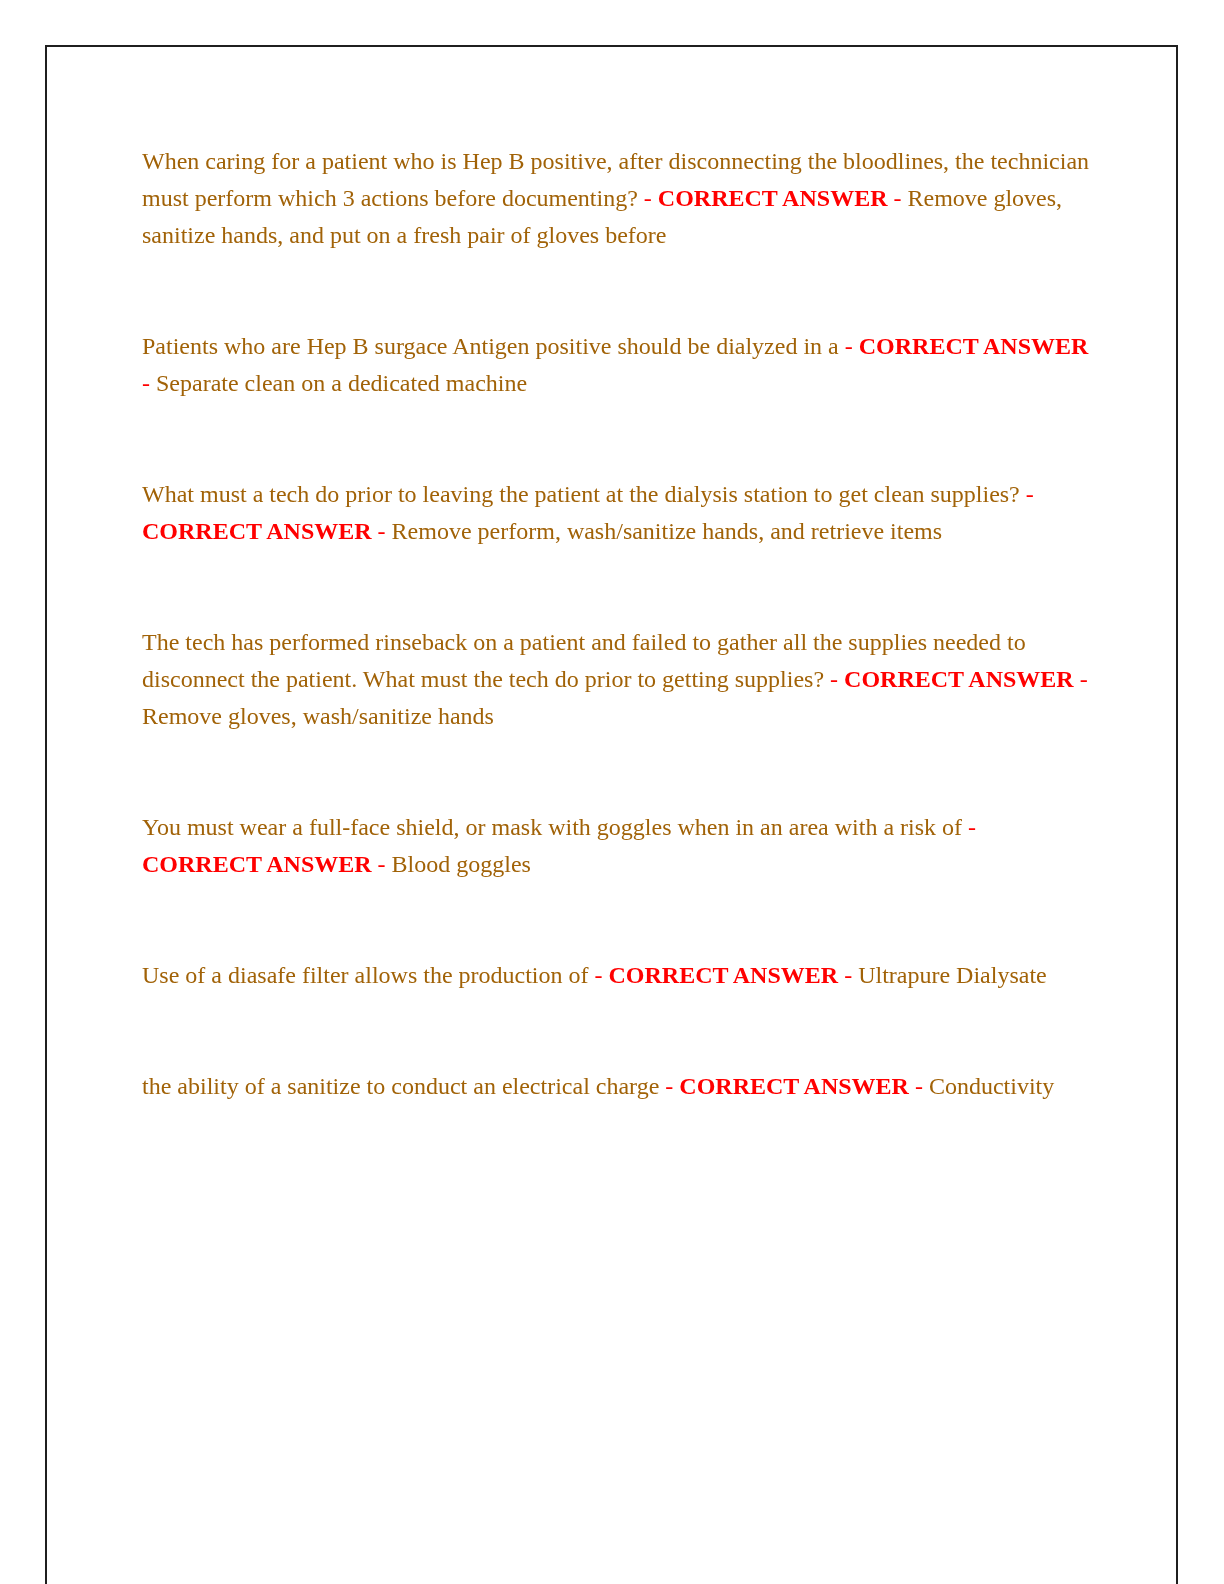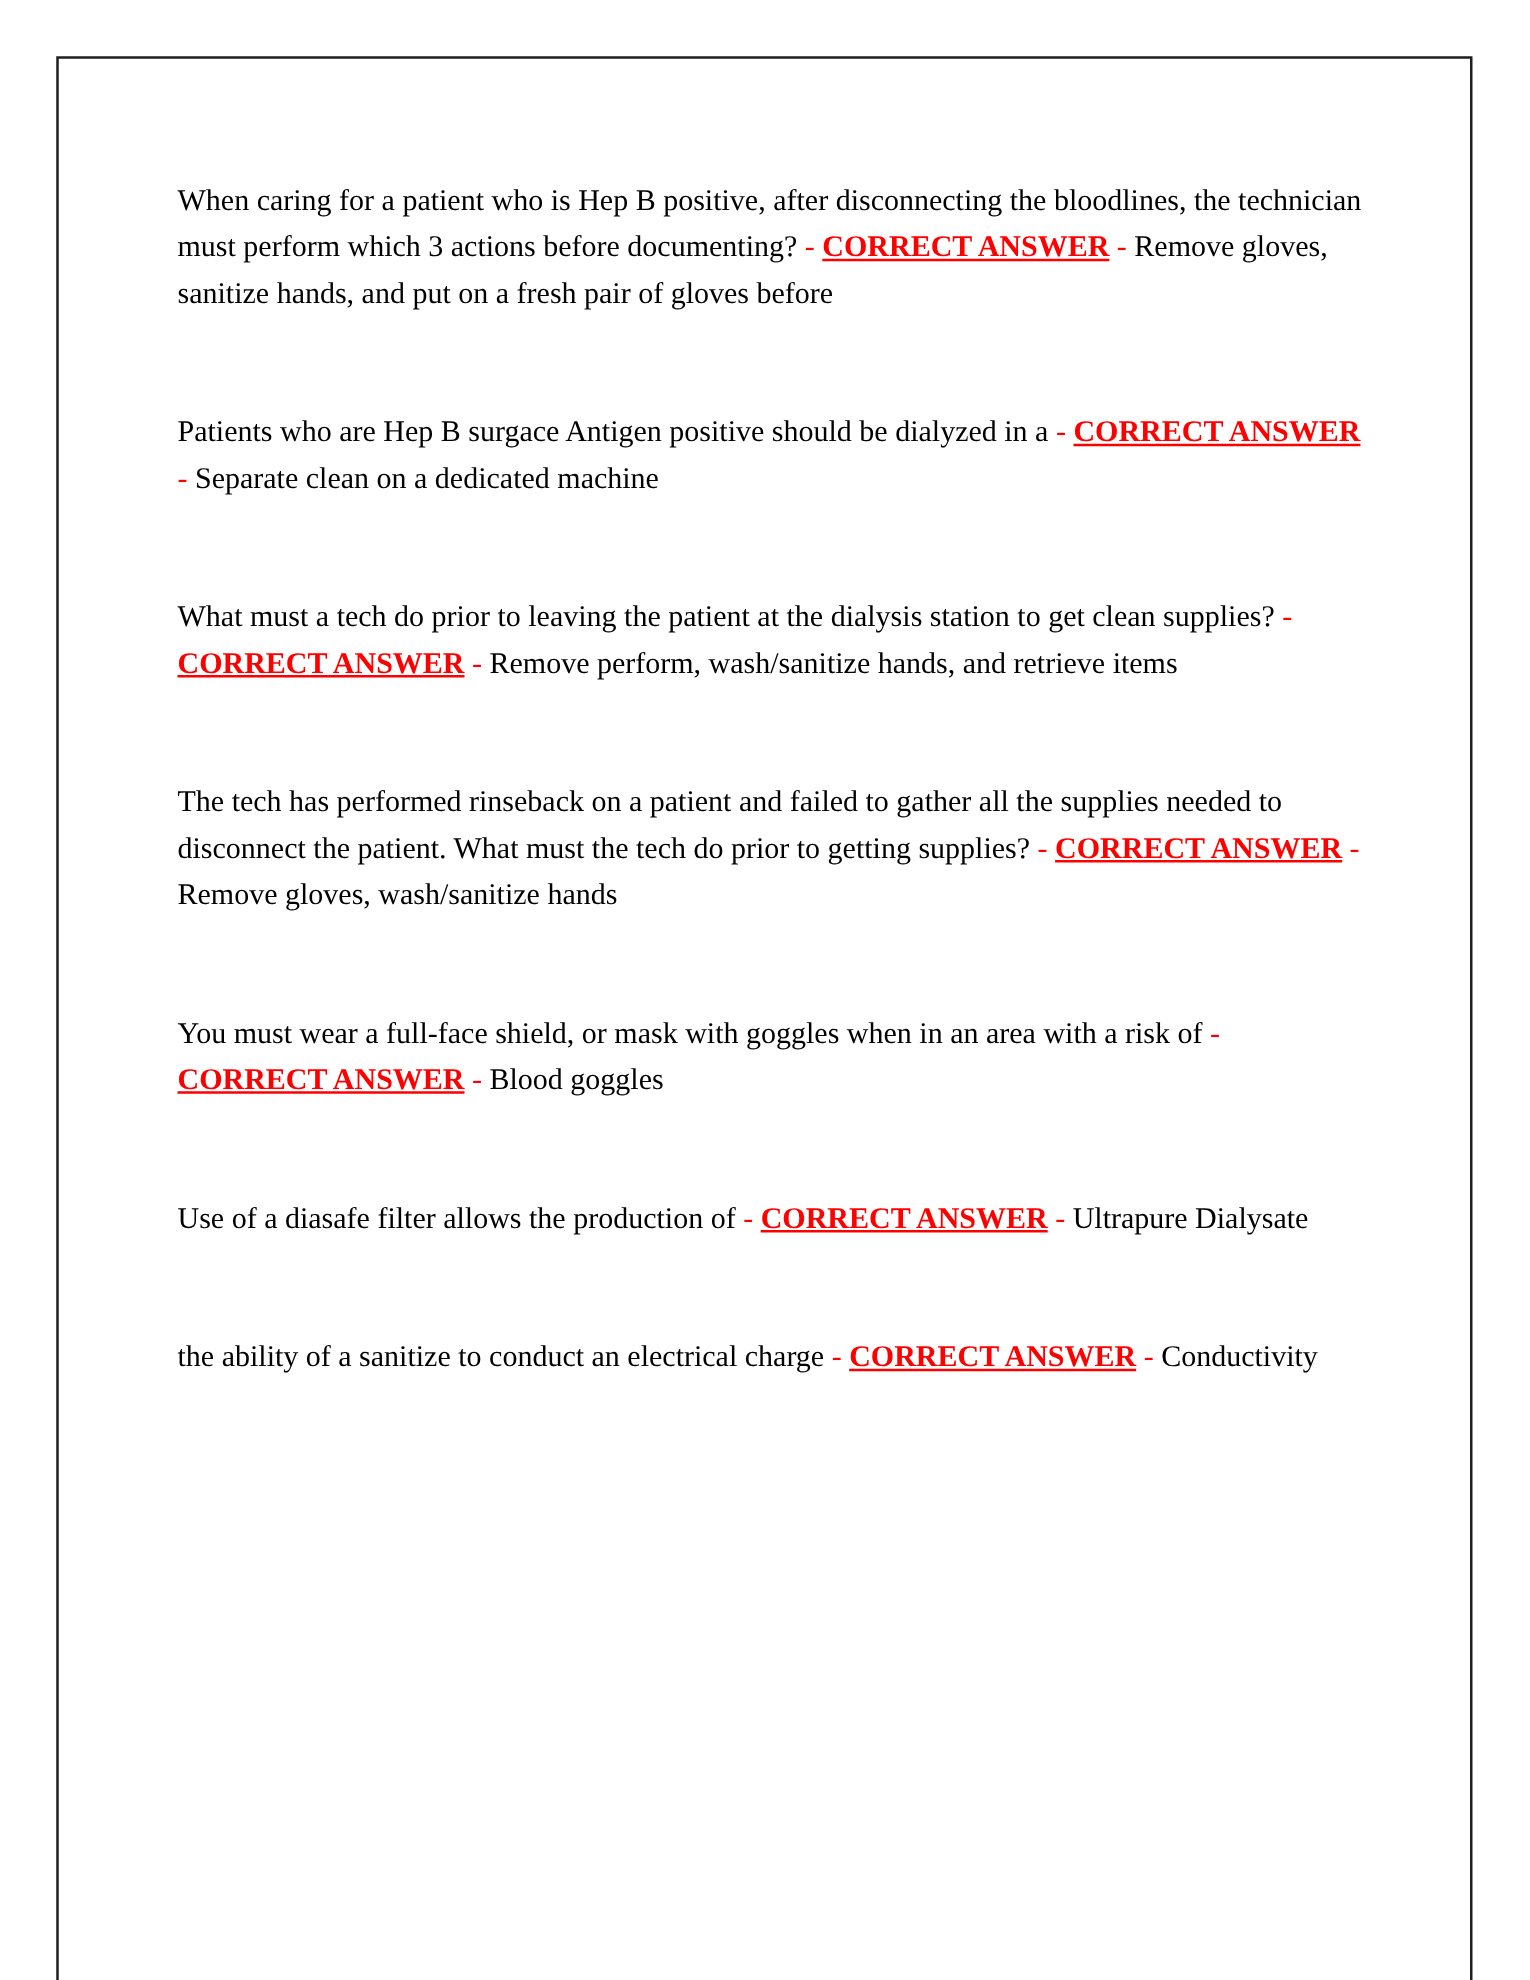--- a/index.html
+++ b/index.html
@@ -32,24 +32,23 @@
   }
   .qa {
     margin: 0 0 74px 0;
   }
   .sep {
     color: var(--accent, #ff0000);
   }
   .marker {
     color: var(--accent, #ff0000);
     font-weight: bold;
-    text-decoration: underline;
   }
   .q, .a {
-    color: #000000;
+    color: #a16207;
     margin-top: 20px;
   }
 </style>
 </head>
 <body>
 
 <div class="page-border"></div>
 
 <div class="content">
   <div id="qa-list">

